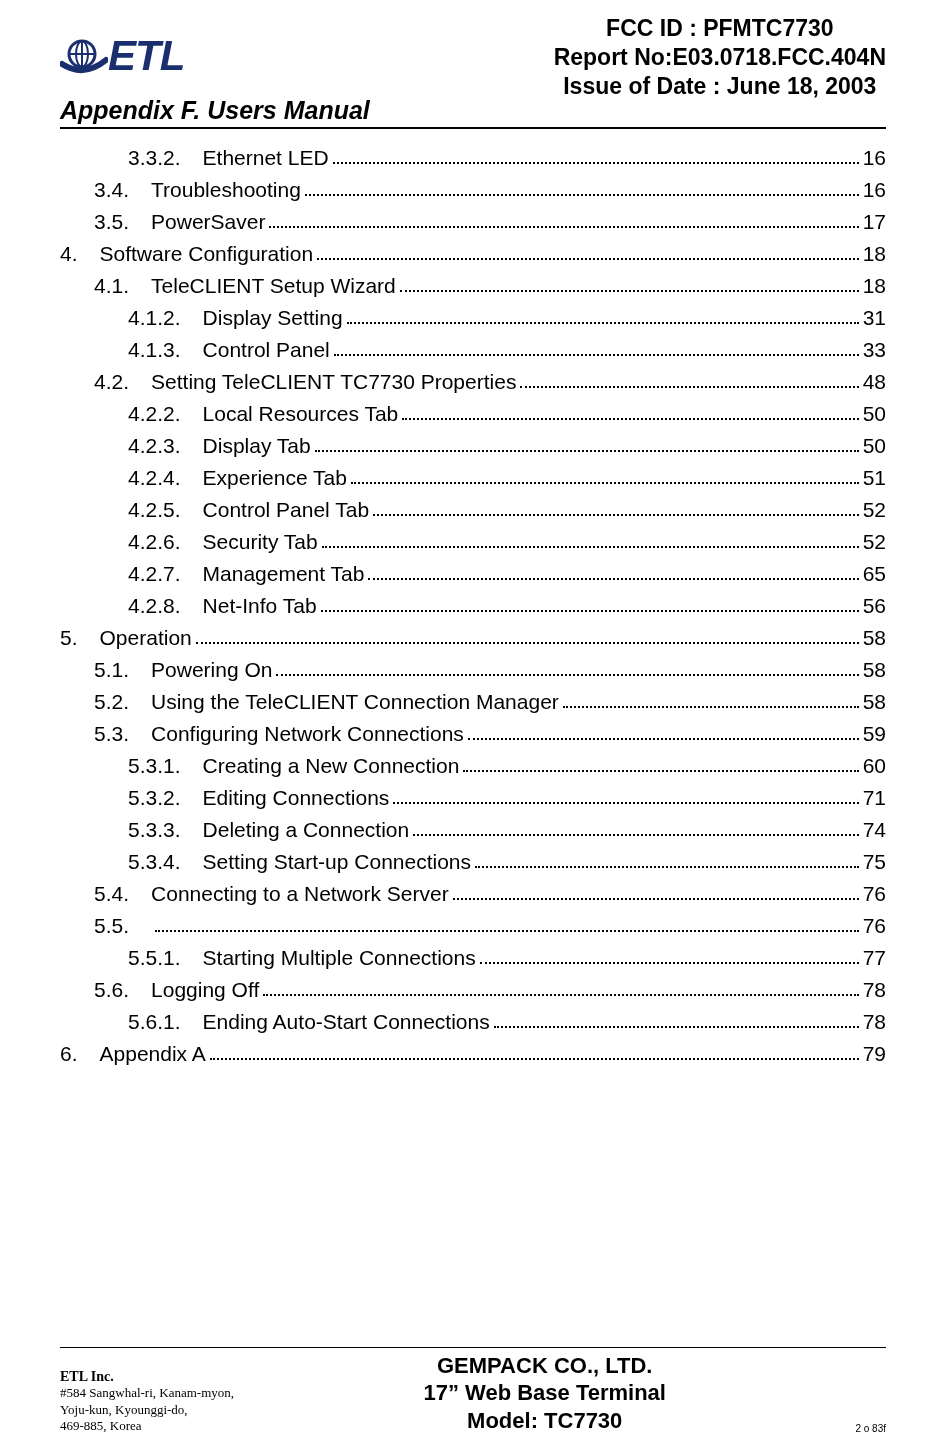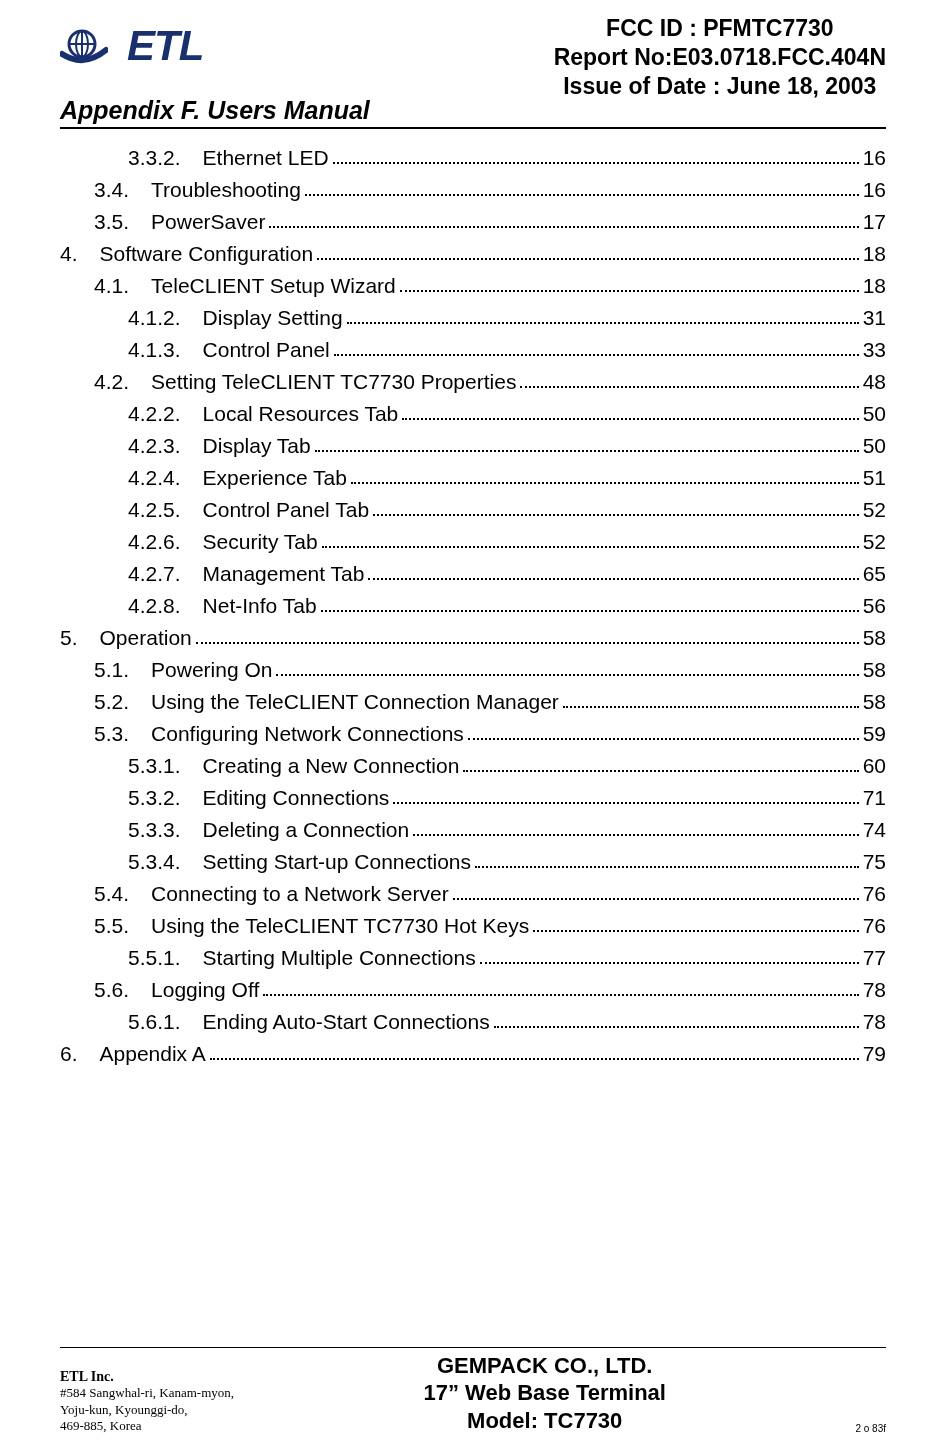--- a/index.html
+++ b/index.html
@@ -22,22 +22,22 @@
   .header-row {
     display: flex;
     justify-content: space-between;
     align-items: flex-start;
     padding-top: 14px;
     height: 86px;
   }
   .logo {
     display: flex;
     align-items: center;
-    gap: 19px;
-    margin-top: 8px;
+    gap: 0;
+    margin-top: 18px;
   }
   .logo-icon svg { display: block; }
   .logo-text {
     font-size: 42px;
     font-weight: 900;
     font-style: italic;
     color: #1a2f6e;
     letter-spacing: -1px;
   }
   .header-info {
@@ -272,21 +272,20 @@
         <span class="toc-page">75</span>
       </div>
       <div class="toc-row lvl-2">
         <span class="toc-num">5.4.</span>
         <span class="toc-title">Connecting to a Network Server</span>
         <span class="toc-dots"></span>
         <span class="toc-page">76</span>
       </div>
       <div class="toc-row lvl-2">
         <span class="toc-num">5.5.</span>
-        <span class="toc-title">Using the TeleCLIENT TC7730 Hot Keys</span>
         <span class="toc-dots"></span>
         <span class="toc-page">76</span>
       </div>
       <div class="toc-row lvl-3">
         <span class="toc-num">5.5.1.</span>
         <span class="toc-title">Starting Multiple Connections</span>
         <span class="toc-dots"></span>
         <span class="toc-page">77</span>
       </div>
       <div class="toc-row lvl-2">

